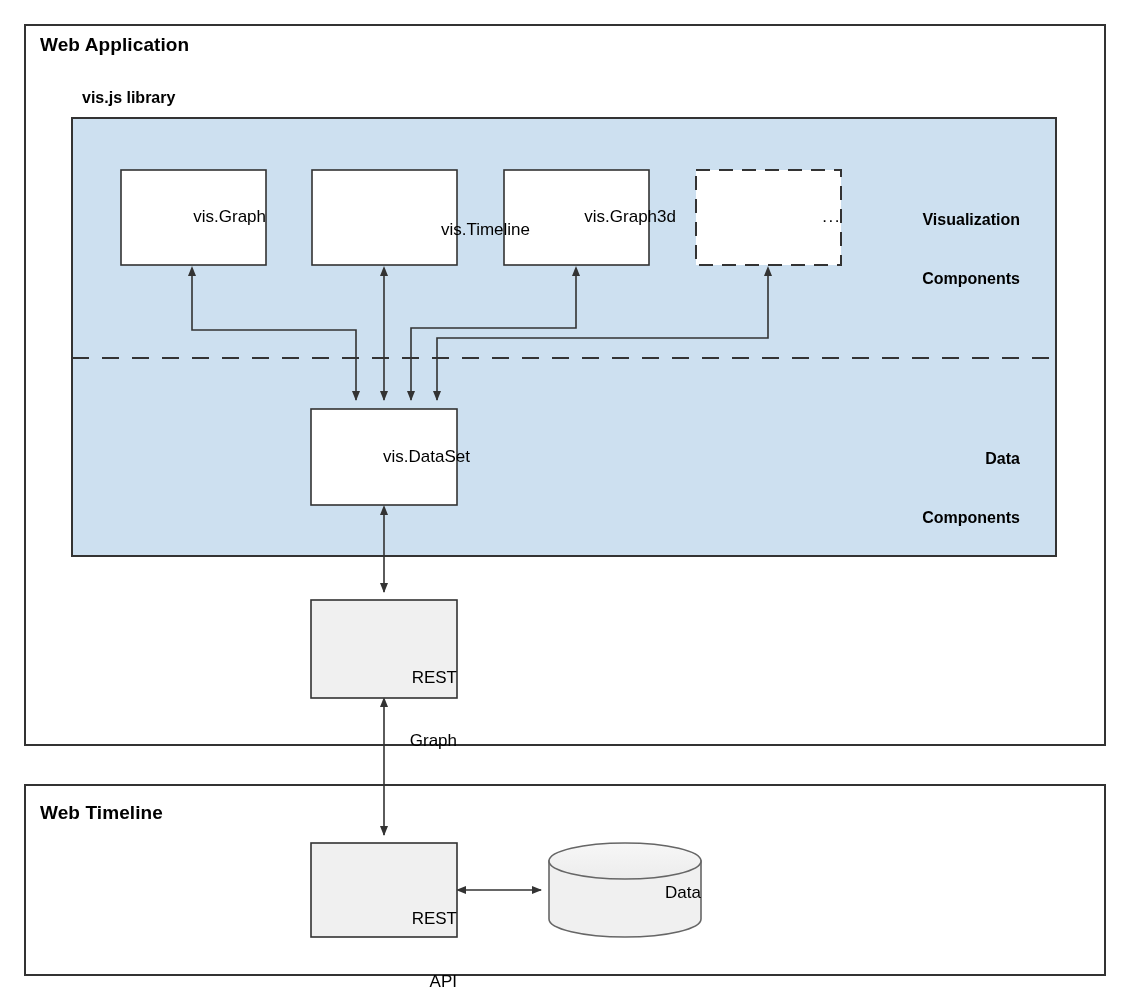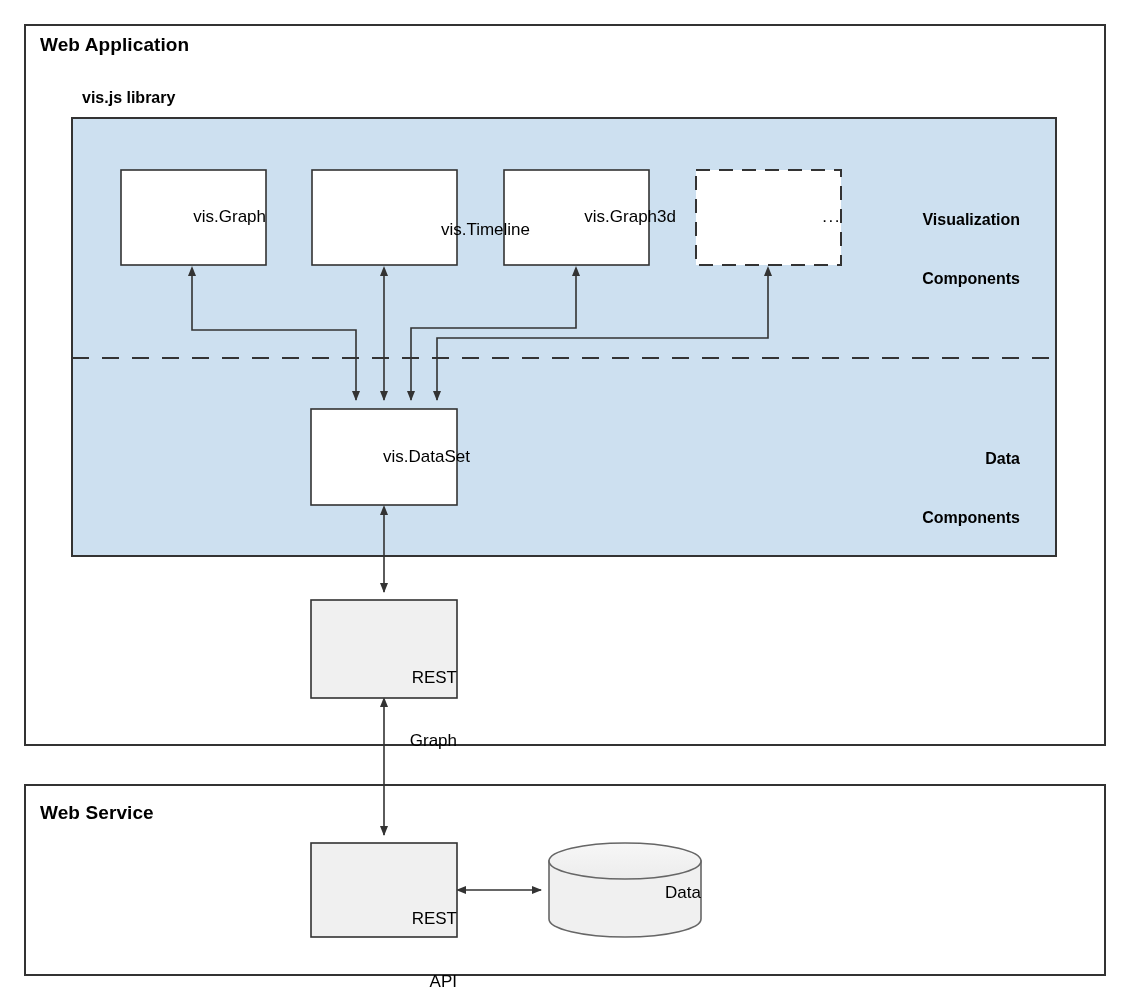--- a/index.html
+++ b/index.html
@@ -109,21 +109,21 @@
     <rect x="311" y="843" width="146" height="94" fill="#f0f0f0" stroke="#333333" stroke-width="1.6"></rect>
 
     <g>
       <path d="M 549,861 L 549,919 A 76,18 0 0 0 701,919 L 701,861 Z" fill="#f0f0f0" stroke="#666666" stroke-width="1.6"></path>
       <ellipse cx="625" cy="861" rx="76" ry="18" fill="url(#cylTop)" stroke="#666666" stroke-width="1.6"></ellipse>
     </g>
   </svg>
 
   <div class="lbl panel-title" style="left:40px; top:33px;">Web Application</div>
 
-  <div class="lbl panel-title" style="left:40px; top:801px;">Web Service</div>
+  <div class="lbl panel-title" style="left:40px; top:801px;">Web Timeline</div>
 
   <div class="lbl section-title" style="left:82px; top:88px;">vis.js library</div>
 
   <div class="lbl group-label" style="left:756px; top:171px; width:264px;">
     <div>Visualization</div>
     <div>Components</div>
   </div>
 
   <div class="lbl group-label" style="left:756px; top:410px; width:264px;">
     <div>Data</div>

